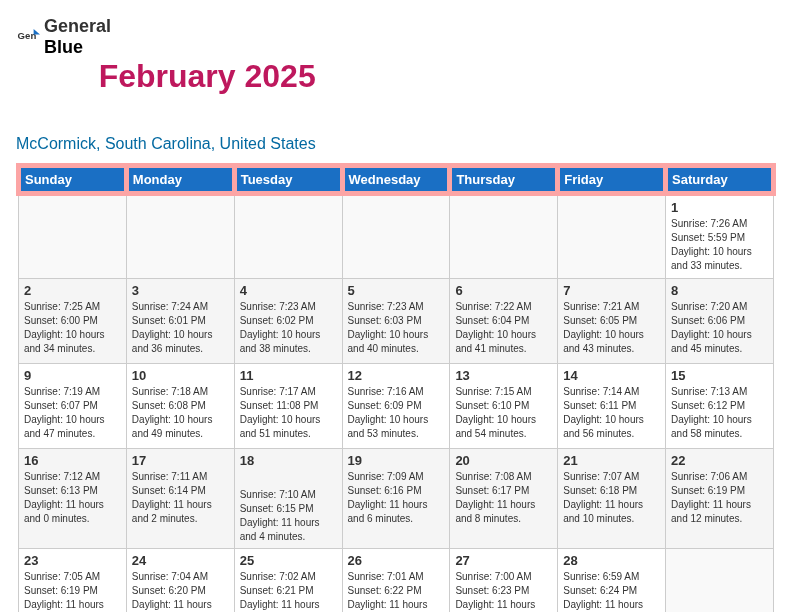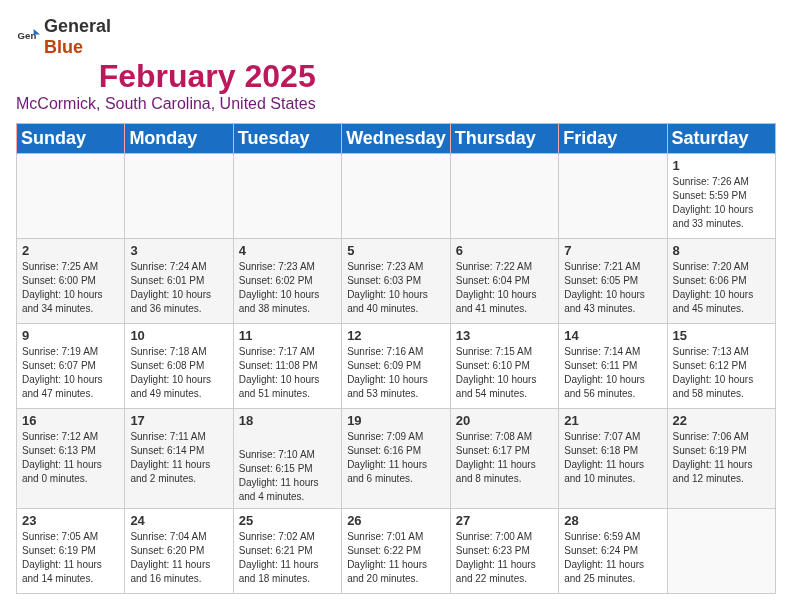--- a/index.html
+++ b/index.html
@@ -23,51 +23,52 @@
       gap: 4px;
     }
     .logo-text-general {
       font-size: 18px;
       font-weight: bold;
       color: #333;
     }
     .logo-text-blue {
       font-size: 18px;
       font-weight: bold;
-      color: #c2410c;
+      color: #000000;
     }
     .logo-icon {
       width: 24px;
       height: 24px;
     }
     .title-area {
       text-align: right;
     }
     .month-title {
       font-size: 32px;
       font-weight: bold;
       color: #be185d;
     }
     .location-title {
       font-size: 16px;
-      color: #701a75;
+      color: #0369a1;
+      margin-top: 40px;
     }
     .calendar {
       width: 100%;
       border-collapse: collapse;
       border: 1px solid #ccc;
     }
     .calendar th {
       background: #1a6fc4;
       color: #fff;
-      font-size: 18px;
+      font-size: 13px;
       font-weight: bold;
       padding: 4px 4px;
       text-align: left;
-      border: 1px solid #fca5a5;
+      border: 5px solid #fca5a5;
     }
     .calendar td {
       vertical-align: top;
       border: 1px solid #ccc;
       padding: 4px 5px;
       width: calc(100% / 7);
       height: 85px;
       background: #fff;
     }
     .calendar td.empty {

